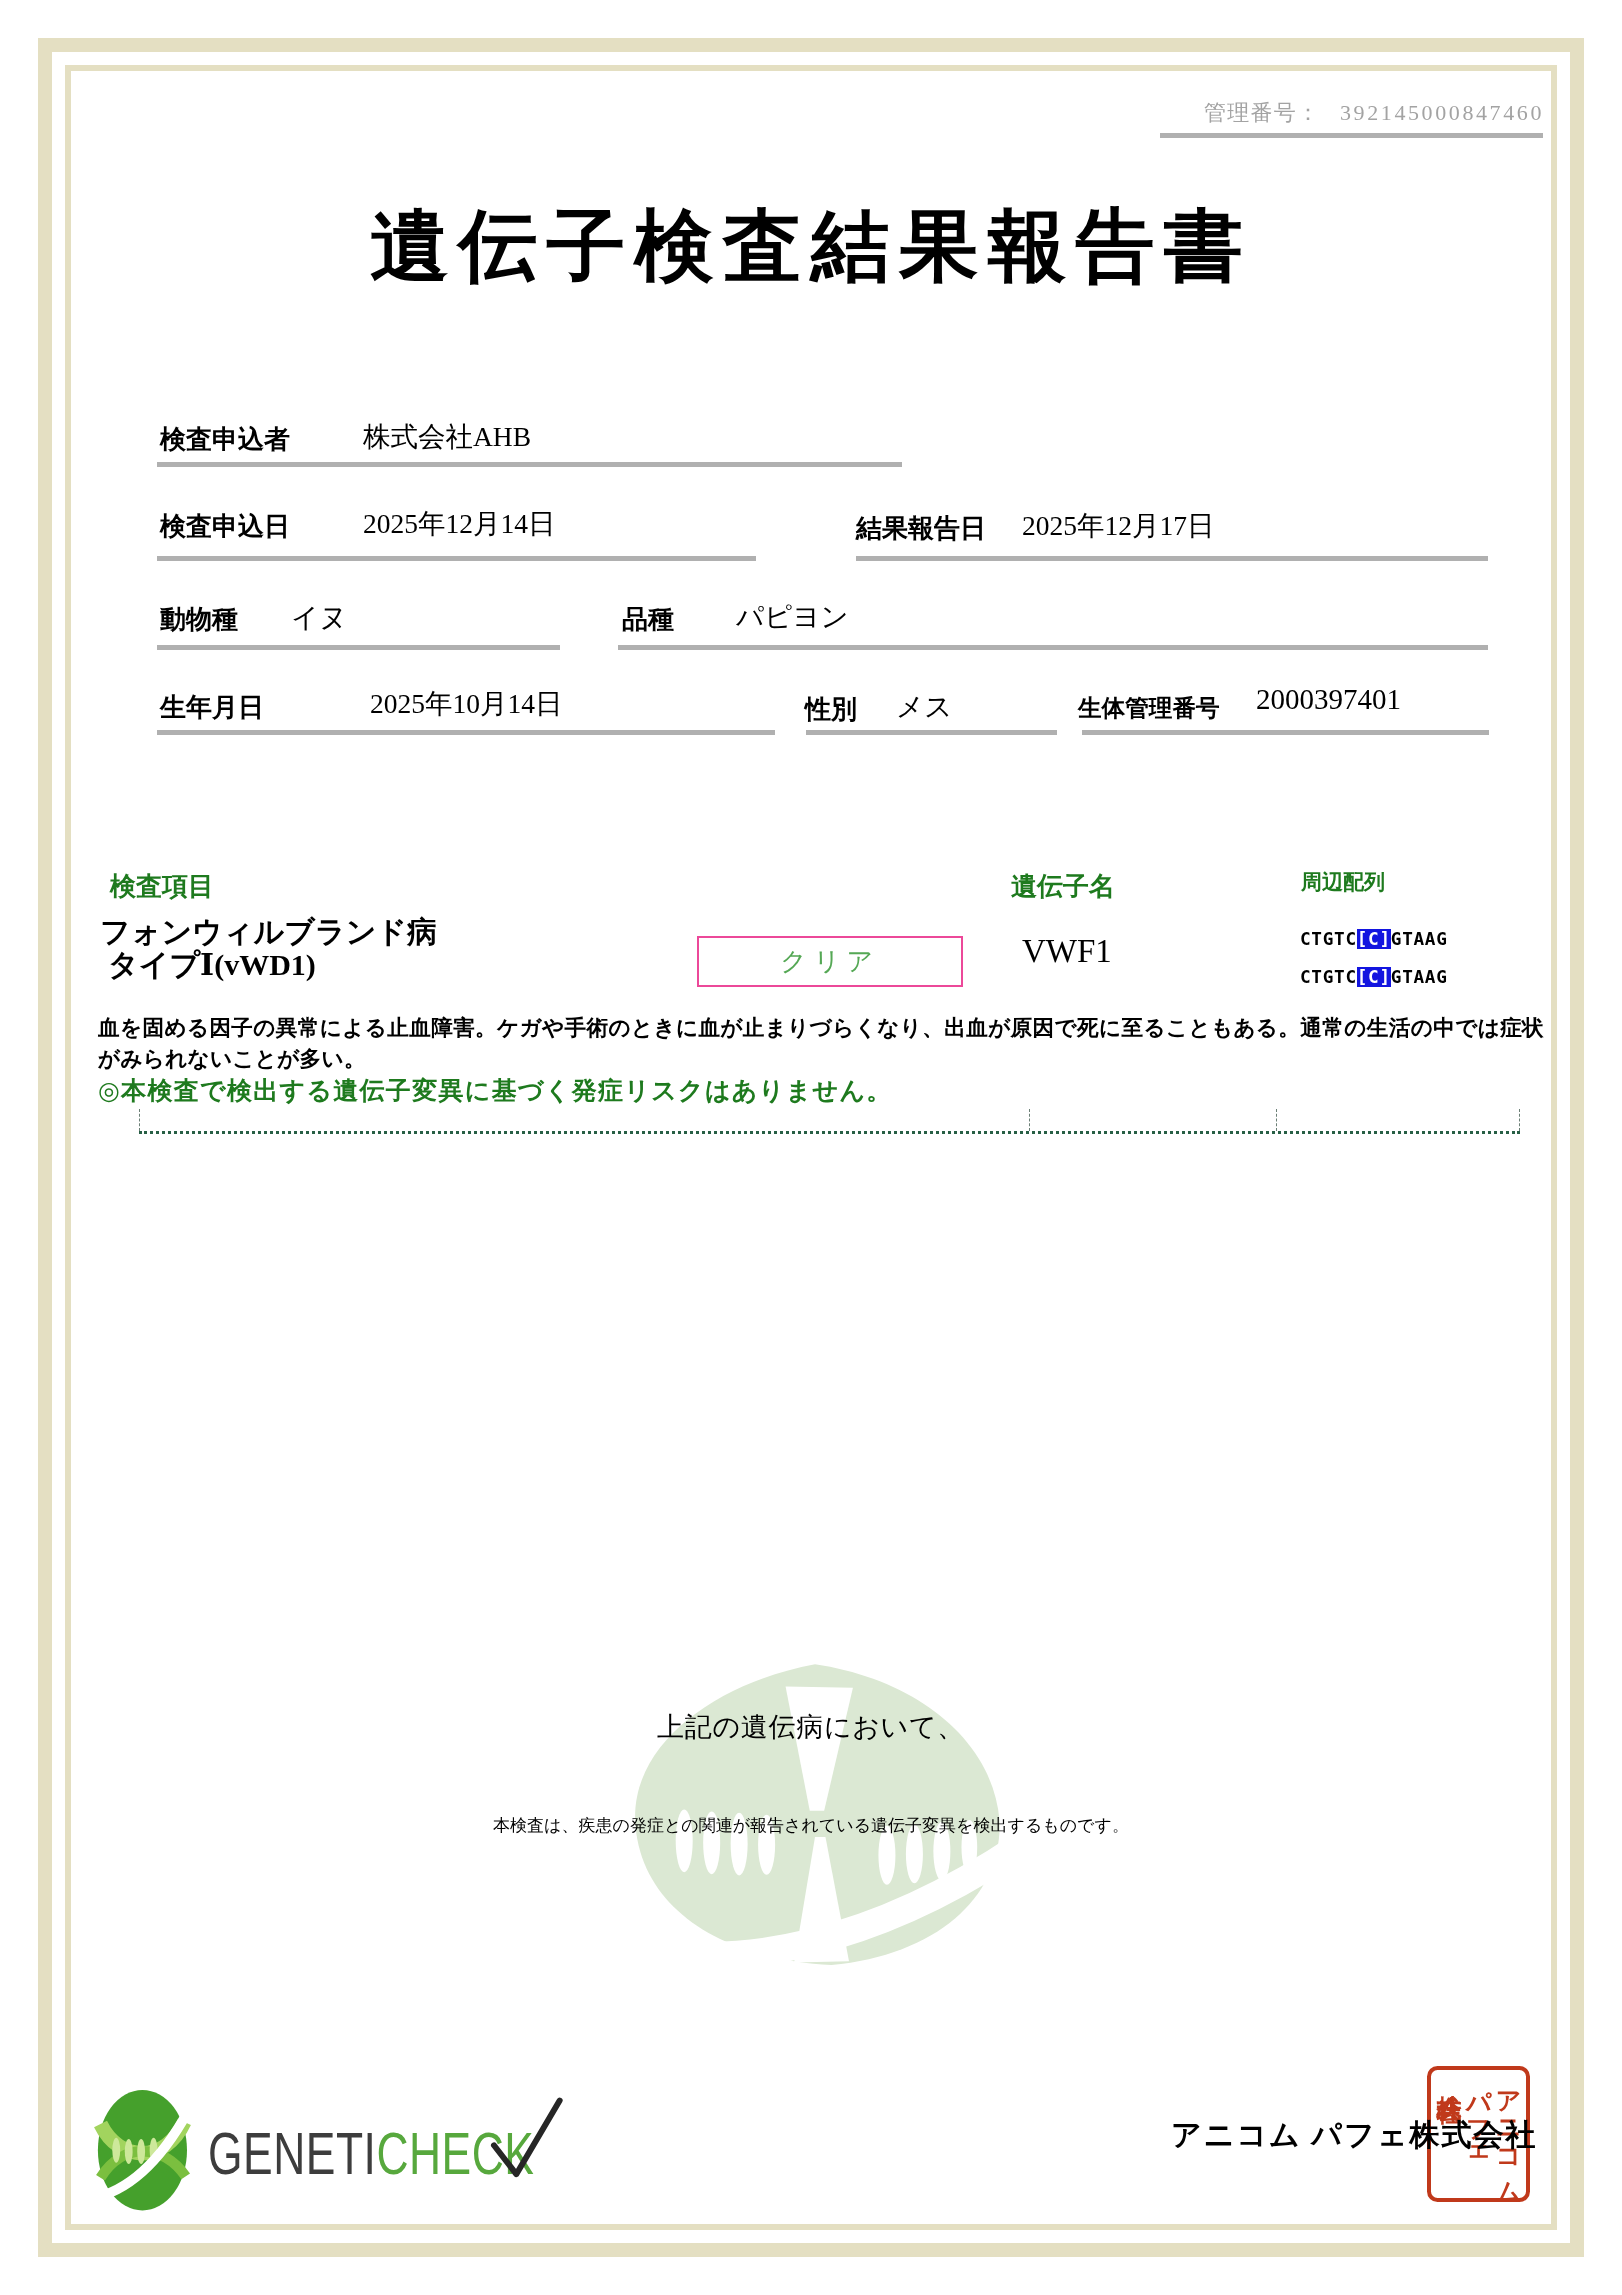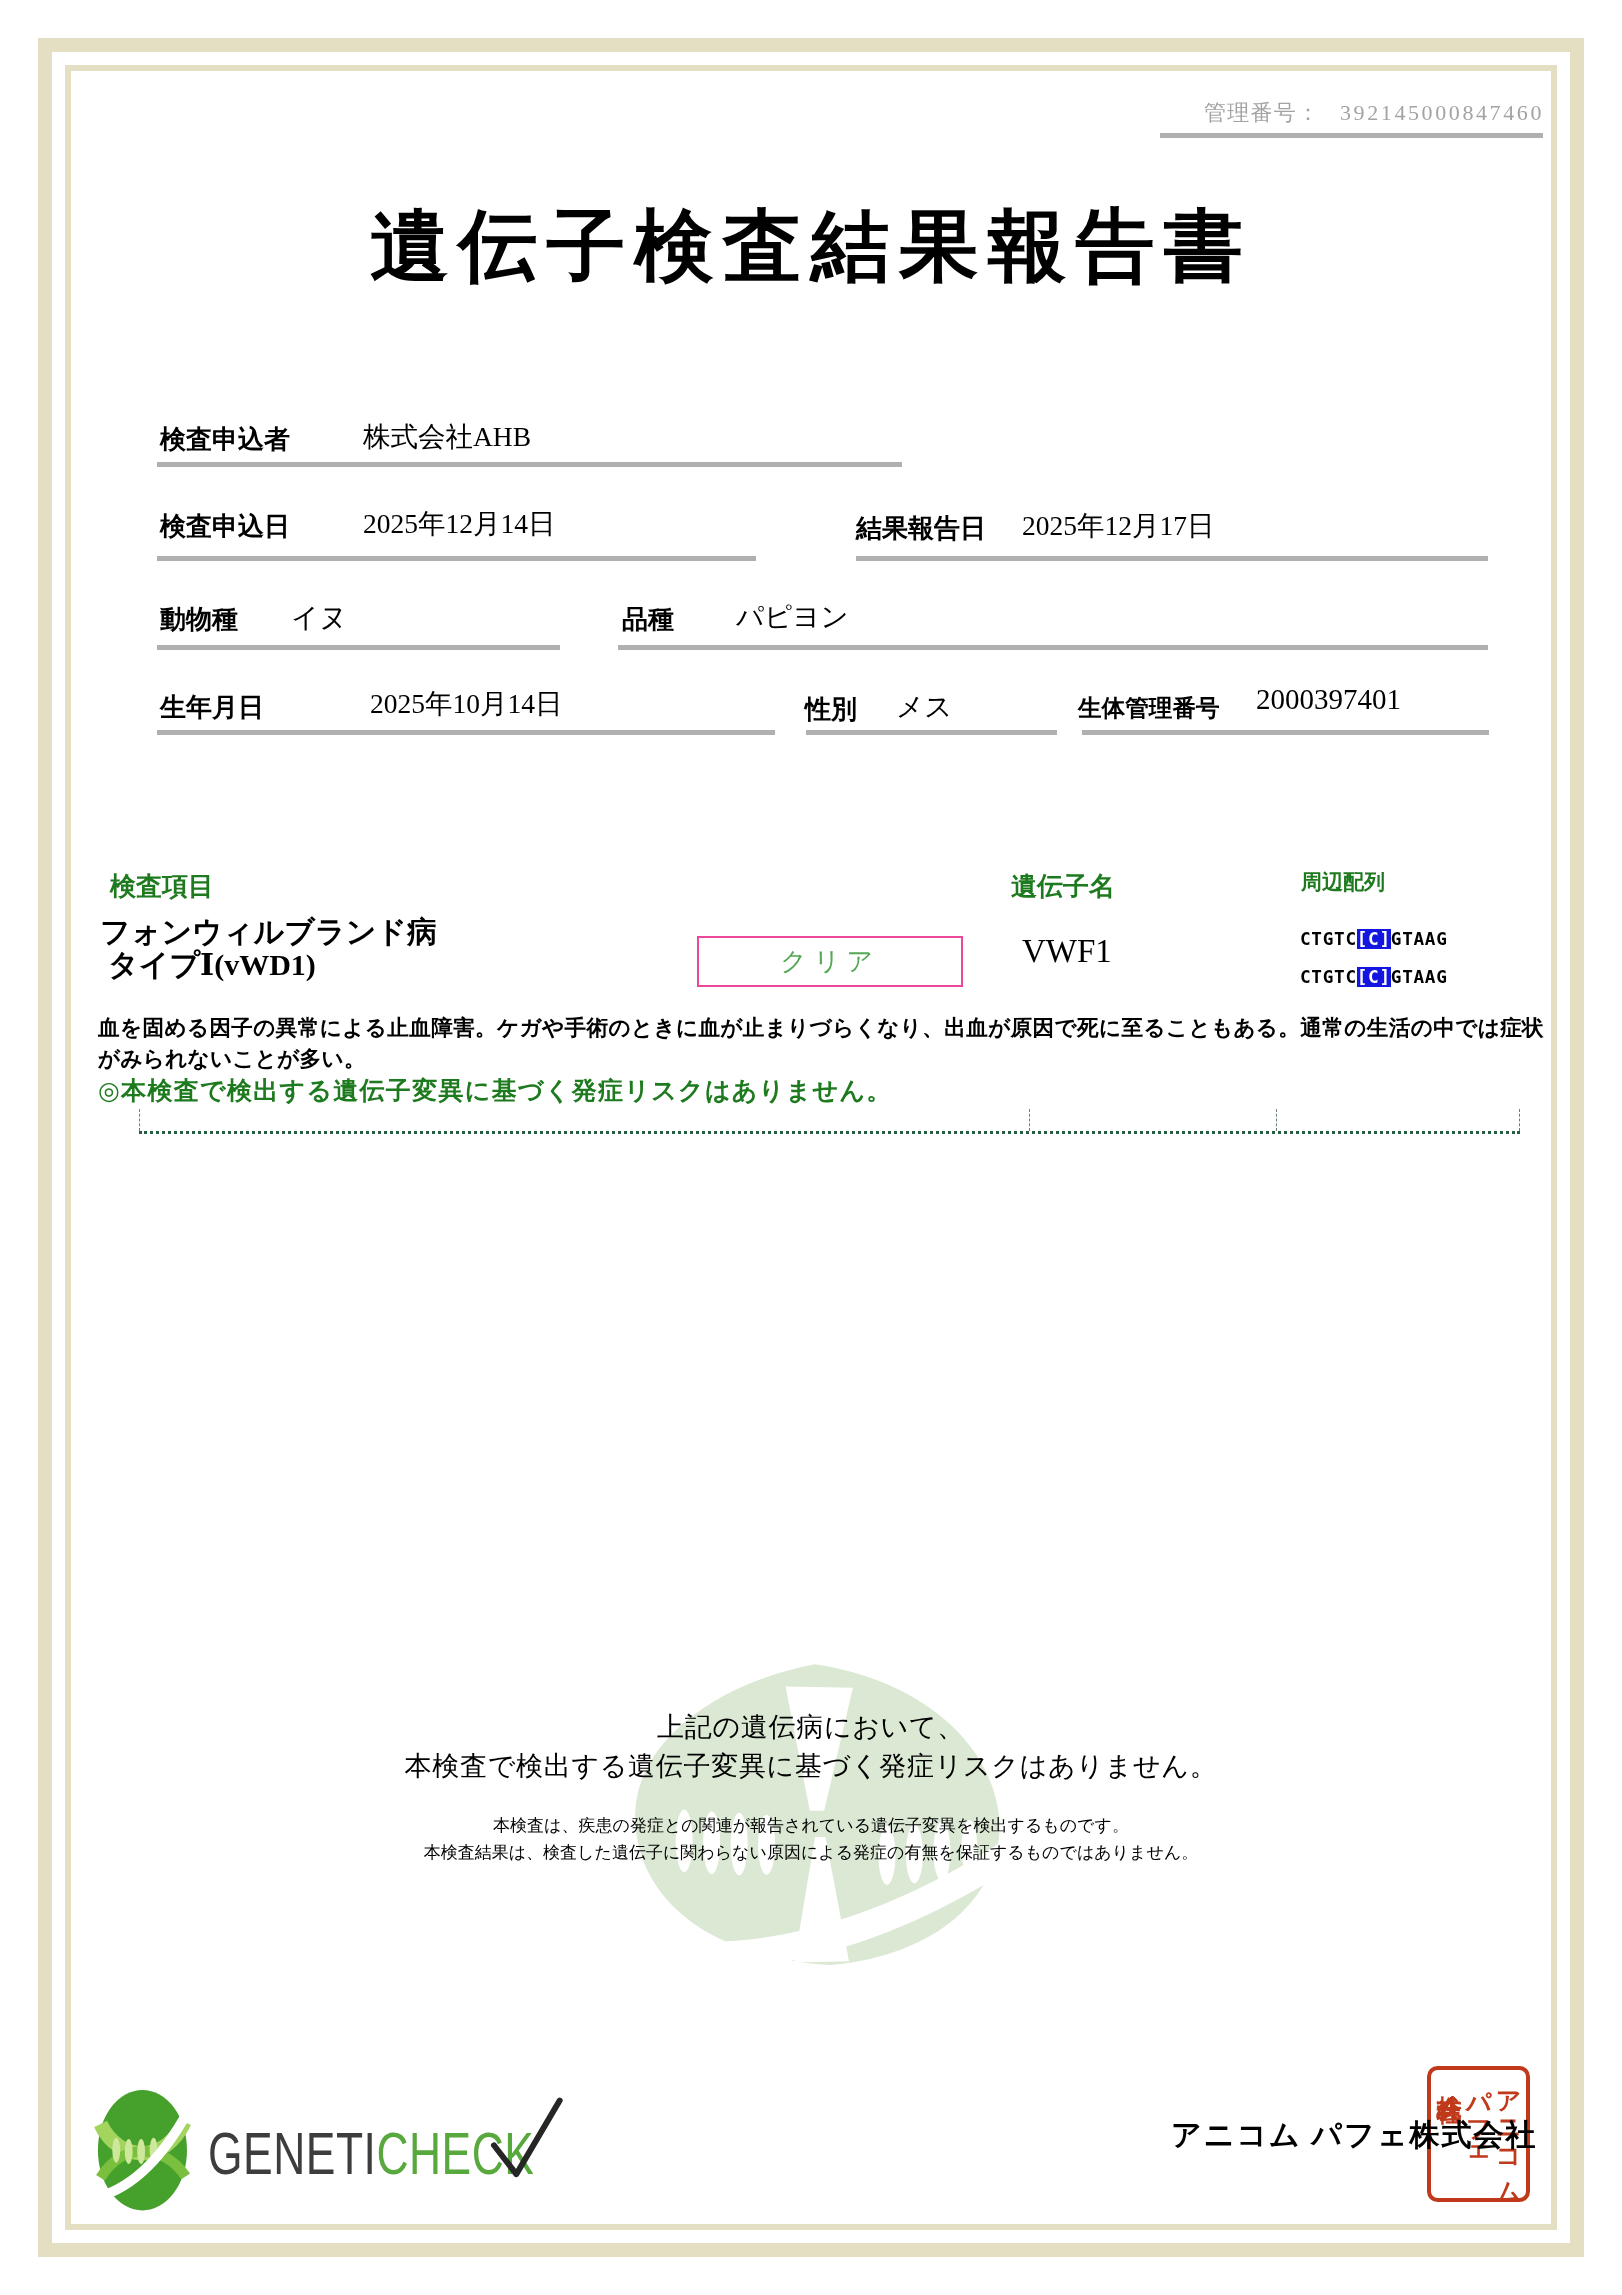--- a/index.html
+++ b/index.html
@@ -139,23 +139,21 @@
     <ellipse cx="214" cy="283" rx="13" ry="48" fill="#ffffff"></ellipse>
     <ellipse cx="256" cy="284" rx="13" ry="46" fill="#ffffff"></ellipse>
     <ellipse cx="440" cy="300" rx="13" ry="45" fill="#ffffff"></ellipse>
     <ellipse cx="482" cy="298" rx="13" ry="45" fill="#ffffff"></ellipse>
     <ellipse cx="524" cy="294" rx="13" ry="45" fill="#ffffff"></ellipse>
     <ellipse cx="566" cy="288" rx="12" ry="42" fill="#ffffff"></ellipse>
     <path d="M 20 430 C 200 490, 430 430, 645 285" stroke="#ffffff" stroke-width="42" fill="none"></path>
   </svg>
 
   <div class="sum1">上記の遺伝病において、</div>
-  <div class="sum2">本検査で検出する遺伝子変異に基づく発症リスクはありません。</div>
   <div class="disc1">本検査は、疾患の発症との関連が報告されている遺伝子変異を検出するものです。</div>
-  <div class="disc2">本検査結果は、検査した遺伝子に関わらない原因による発症の有無を保証するものではありません。</div>
 
   <svg class="logo-mark" viewBox="0 0 180 200">
     <ellipse cx="80" cy="98" rx="68" ry="92" fill="#45a02c"></ellipse>
     <path d="M 16 58 C 45 118, 115 118, 144 55" stroke="#a2d45e" stroke-width="22" fill="none"></path>
     <path d="M 16 140 C 50 85, 112 88, 146 138" stroke="#7bbf3f" stroke-width="16" fill="none"></path>
     <ellipse cx="40" cy="98" rx="6" ry="19" fill="#cde89a"></ellipse>
     <ellipse cx="59" cy="100" rx="6" ry="19" fill="#cde89a"></ellipse>
     <ellipse cx="78" cy="100" rx="6" ry="19" fill="#cde89a"></ellipse>
     <ellipse cx="97" cy="98" rx="6" ry="19" fill="#cde89a"></ellipse>
     <path d="M 0 172 C 58 162, 108 114, 150 38" stroke="#ffffff" stroke-width="15" fill="none" stroke-linecap="round"></path>

